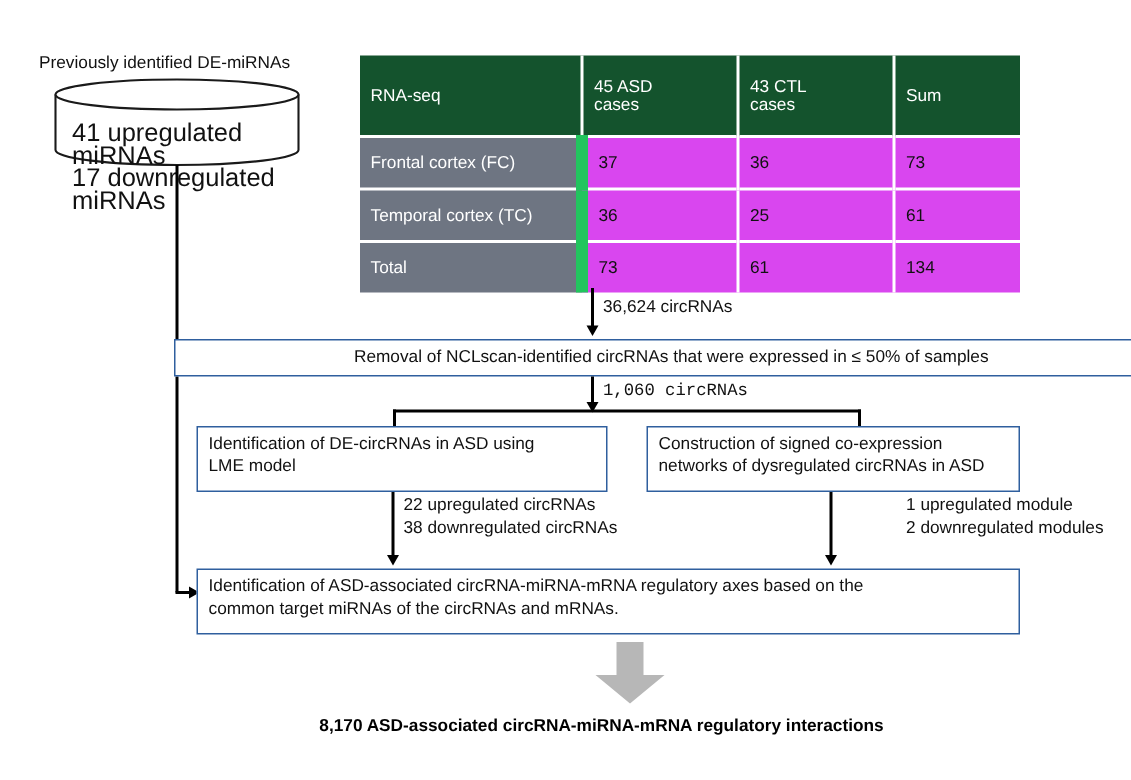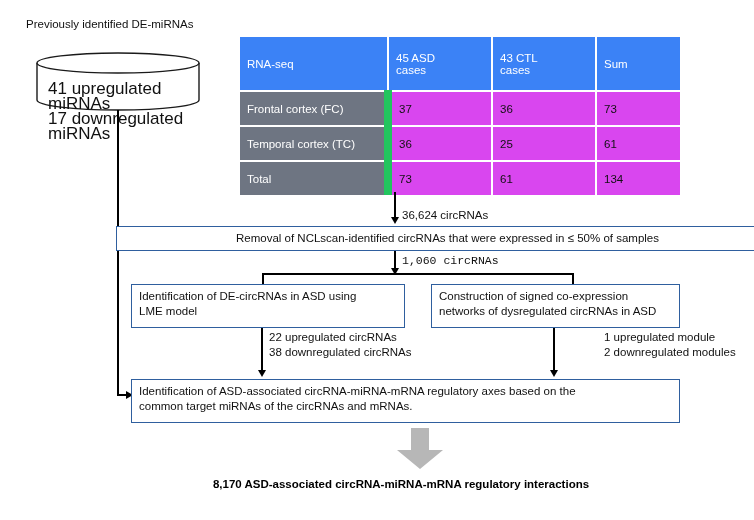--- a/index.html
+++ b/index.html
@@ -9,21 +9,21 @@
     font-family:"Liberation Sans", sans-serif;
     color:#1a1a1a;
     position:relative;
     overflow:hidden;
     -webkit-font-smoothing:antialiased;
   }
   .abs { position:absolute; }
 
   
   #prev-label {
-    left:26px; top:18px;
+    left:26px; top:36px;
     font-size:11.5px;
     color:#111;
     white-space:nowrap;
   }
 
   
   #cylinder {
     left:36px; top:52px;
     width:164px; height:59px;
   }
@@ -46,21 +46,21 @@
     font-size:11.5px;
   }
   #stats-table th, #stats-table td {
     padding:4px 7px;
     vertical-align:middle;
     font-weight:normal;
     text-align:left;
     border:none;
   }
   #stats-table thead th {
-    background:#3b82f6;
+    background:#14532d;
     color:#ffffff;
     height:45px;
     vertical-align:middle;
     border-right:2px solid #ffffff;
   }
   #stats-table thead th:last-child { border-right:none; }
   #stats-table tbody th {
     background:#6e7582;
     color:#ffffff;
     height:25px;
@@ -188,21 +188,21 @@
     </tr>
   </tbody>
 </table>
 
 <div class="abs vline" style="left:117px; top:110px; height:285px;"></div>
 <div class="abs hline" style="left:117px; top:394px; width:12px;"></div>
 <div class="abs arrowhead-right" style="left:126px; top:390.5px;"></div>
 
 <div class="abs vline" style="left:394px; top:192px; height:26px;"></div>
 <div class="abs arrowhead" style="left:390.5px; top:217px;"></div>
-<div class="abs edge-label" style="left:402px; top:208px;">36,624 circRNAs</div>
+<div class="abs edge-label" style="left:402px; top:198px;">36,624 circRNAs</div>
 
 <div class="abs fbox" id="box-removal">
   <span>Removal of NCLscan-identified circRNAs that were expressed in ≤ 50% of samples</span>
 </div>
 
 <div class="abs vline" style="left:394px; top:251px; height:20px;"></div>
 <div class="abs arrowhead" style="left:390.5px; top:268px;"></div>
 <div class="abs edge-label" style="left:402px; top:253px;font-family:Liberation Mono, monospace;">1,060 circRNAs</div>
 
 <div class="abs hline" style="left:262px; top:273px; width:312px;"></div>

